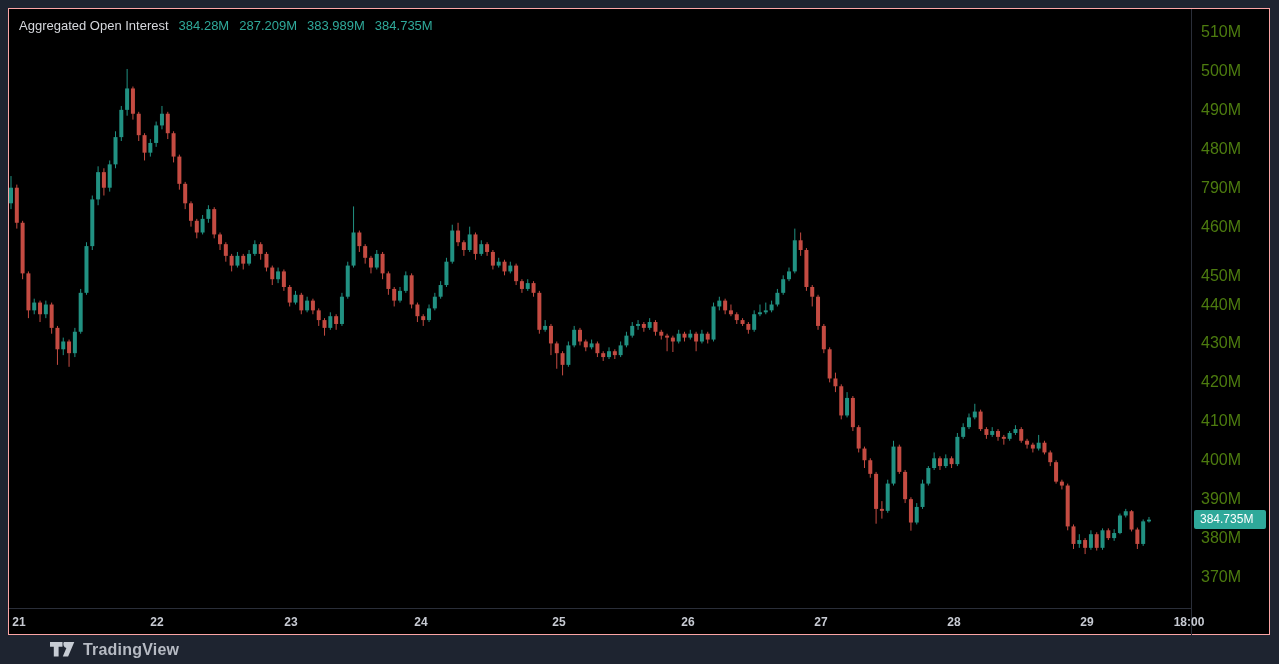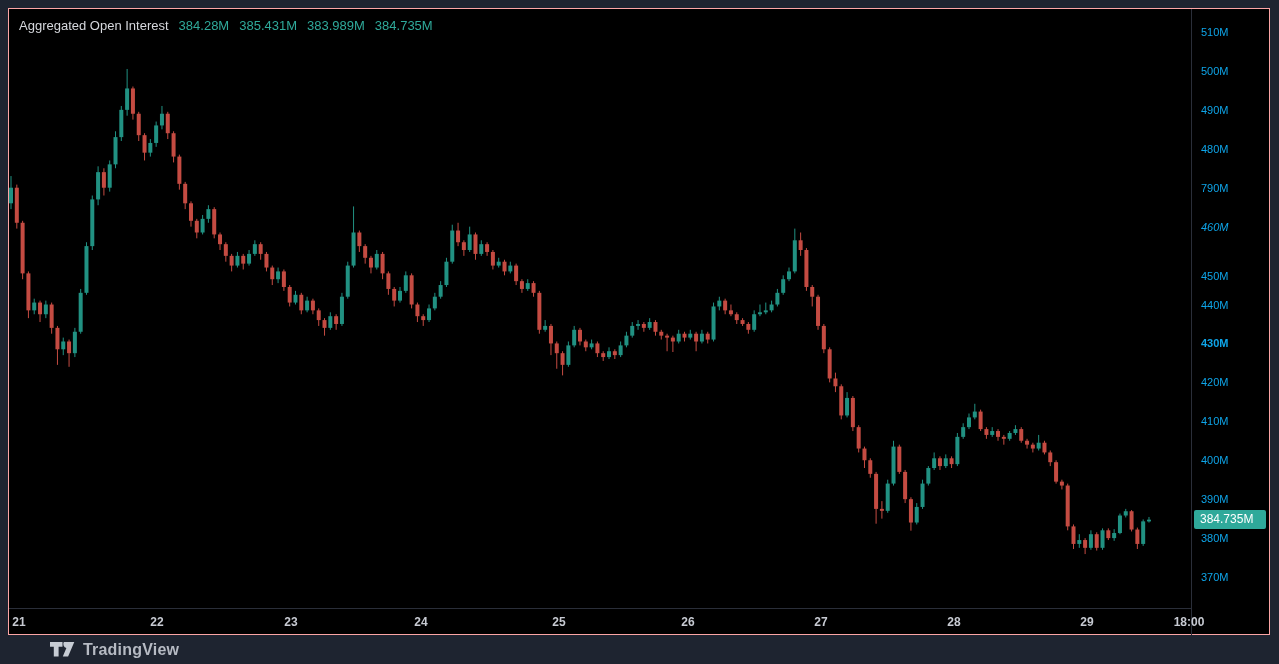--- a/index.html
+++ b/index.html
@@ -21,21 +21,21 @@
   .h-sep{position:absolute;left:0;top:599px;width:1182px;height:1px;background:#2a2e39;}
   .legend{
     position:absolute;left:10px;top:9px;display:flex;align-items:center;gap:10px;
     font-size:13px;white-space:nowrap;z-index:5;
   }
   .legend .title{color:#d6d8dd;}
   .legend .val{color:#2fa99a;}
   .price-axis{position:absolute;left:1183px;top:0;width:77px;height:599px;overflow:hidden;}
   .plabel{
     position:absolute;left:9px;height:14px;line-height:14px;
-    font-size:11px;color:#0ea5e9;white-space:nowrap;
+    font-size:16px;color:#4d7c0f;white-space:nowrap;
   }
   .price-tag{
     position:absolute;left:2px;top:501px;width:72px;height:19px;line-height:19px;
     background:#2fa99a;color:#ffffff;font-size:12px;padding-left:6px;
     border-radius:2px;box-sizing:border-box;white-space:nowrap;z-index:4;
   }
   .time-axis{position:absolute;left:0;top:600px;width:1182px;height:27px;overflow:hidden;padding-left:20px;}
   .tlabel{
     position:absolute;top:6px;transform:translateX(-50%);
     font-size:12px;font-weight:600;color:#c7cad2;white-space:nowrap;
@@ -447,39 +447,39 @@
         <rect x="1133.67" y="510.40" width="1" height="26.47" fill="#219182"></rect>
         <rect x="1132.17" y="512.35" width="4" height="22.58" fill="#219182"></rect>
         <rect x="1139.48" y="507.95" width="1" height="5.61" fill="#219182"></rect>
         <rect x="1137.98" y="510.66" width="4" height="1.77" fill="#219182"></rect>
       </svg>
   </div>
 
   <div class="legend">
     <span class="title">Aggregated Open Interest</span>
     <span class="val">384.28M</span>
-    <span class="val">385.431M</span>
+    <span class="val">287.209M</span>
     <span class="val">383.989M</span>
     <span class="val">384.735M</span>
   </div>
 
   <div class="v-sep"></div>
   <div class="h-sep"></div>
 
   <div class="price-axis">
     <div class="price-tag" style="top: 501.2px;">384.735M</div>
   <div class="plabel" style="top: 16px;">510M</div>
       <div class="plabel" style="top: 54.9px;">500M</div>
       <div class="plabel" style="top: 93.9px;">490M</div>
       <div class="plabel" style="top: 132.8px;">480M</div>
       <div class="plabel" style="top: 171.7px;">790M</div>
-      <div class="plabel" style="top: 210.6px; font-style: italic;">460M</div>
+      <div class="plabel" style="top: 210.6px;">460M</div>
       <div class="plabel" style="top: 260px;">450M</div>
       <div class="plabel" style="top: 288.5px;">440M</div>
-      <div class="plabel" style="top: 327.4px; font-weight: bold;">430M</div>
+      <div class="plabel" style="top: 327.4px;">430M</div>
       <div class="plabel" style="top: 366.4px;">420M</div>
       <div class="plabel" style="top: 405.3px;">410M</div>
       <div class="plabel" style="top: 444.2px;">400M</div>
       <div class="plabel" style="top: 483.2px;">390M</div>
       <div class="plabel" style="top: 522.1px;">380M</div>
       <div class="plabel" style="top: 561px;">370M</div>
     </div>
 
   <div class="time-axis">
       <div class="tlabel" style="left: 10px;">21</div>

